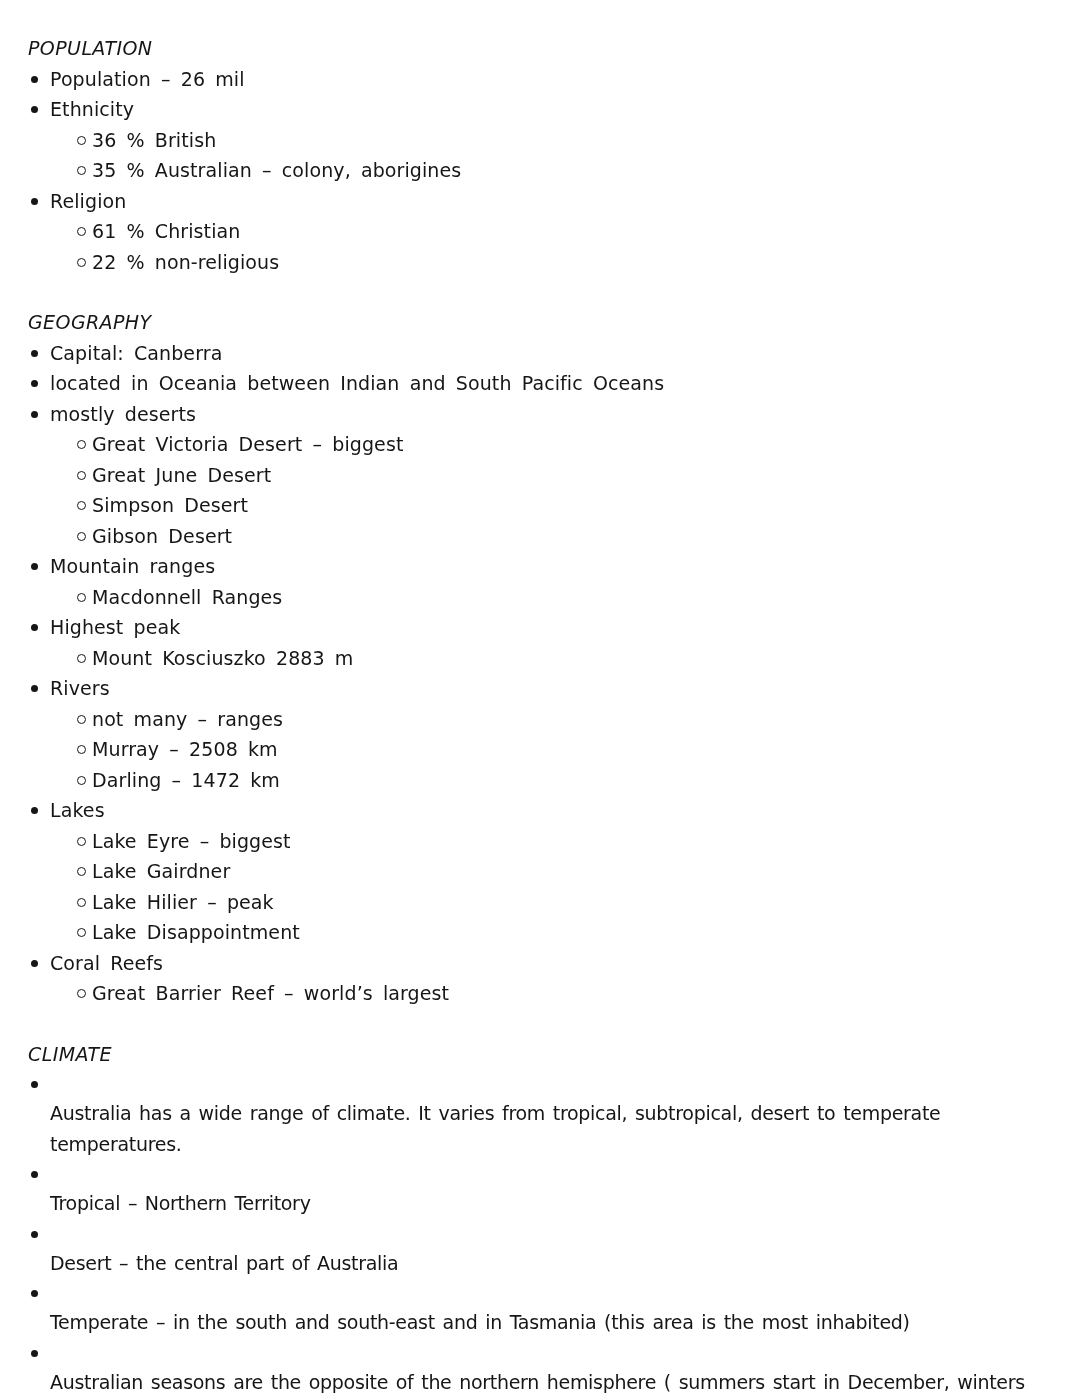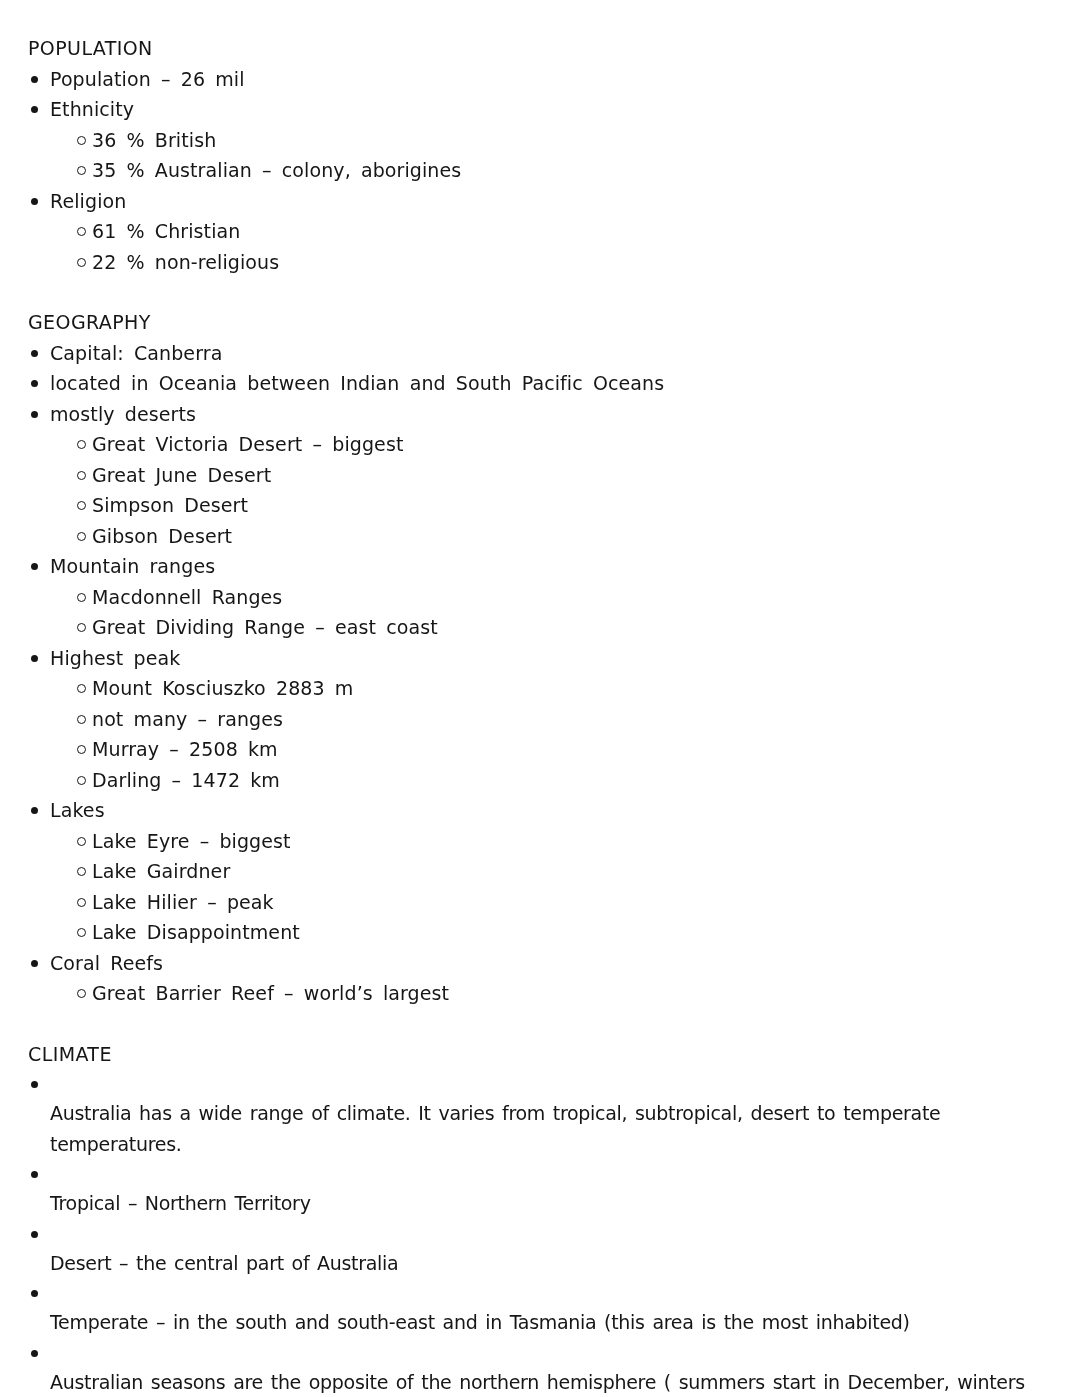--- a/index.html
+++ b/index.html
@@ -15,20 +15,21 @@
     color:#161616;
     background:#ffffff;
   }
   .section{margin:0;}
   .section.gap{margin-top:30px;}
   .section-title{
     margin:0;
     font-size:19px;
     font-weight:400;
     letter-spacing:0.4px;
+    font-style:italic;
   }
   .item{
     display:flex;
     align-items:flex-start;
     word-spacing:4px;
   }
   .item-text{letter-spacing:0.1px;}
   .marker{
     flex:0 0 auto;
     display:block;
@@ -153,37 +154,37 @@
           <span class="dot"></span>
         </span>
         <span class="item-text">Mountain ranges</span>
       </div>
       <div class="item l2">
         <span class="marker">
           <span class="circle"></span>
         </span>
         <span class="item-text">Macdonnell Ranges</span>
       </div>
-      <div class="item l2">
-        <span class="marker">
-          <span class="circle"></span>
-        </span>
-        <span class="item-text">Great Dividing Range – east coast</span>
-      </div>
       <div class="item l1">
         <span class="marker">
           <span class="dot"></span>
         </span>
         <span class="item-text">Highest peak</span>
       </div>
       <div class="item l2">
         <span class="marker">
           <span class="circle"></span>
         </span>
         <span class="item-text">Mount Kosciuszko 2883 m</span>
+      </div>
+      <div class="item l1">
+        <span class="marker">
+          <span class="dot"></span>
+        </span>
+        <span class="item-text">Rivers</span>
       </div>
       <div class="item l2">
         <span class="marker">
           <span class="circle"></span>
         </span>
         <span class="item-text">not many – ranges</span>
       </div>
       <div class="item l2">
         <span class="marker">
           <span class="circle"></span>

